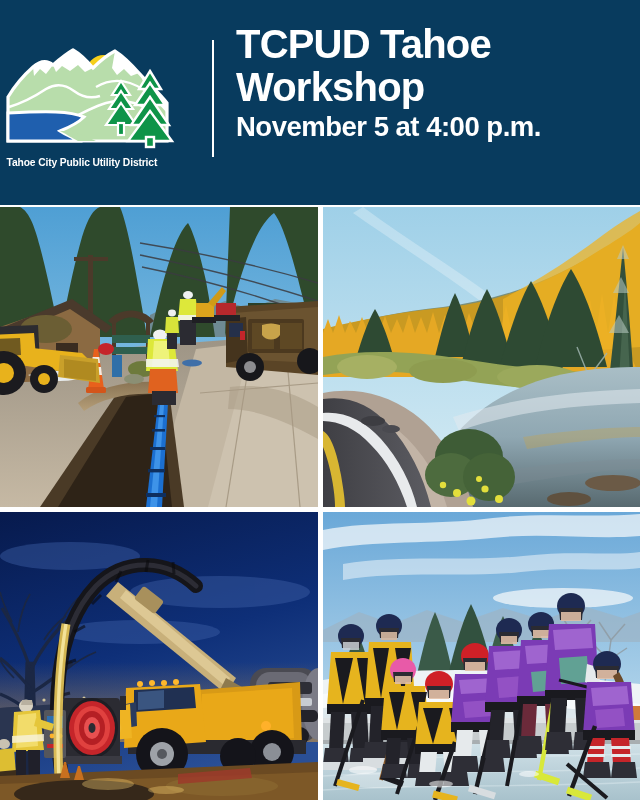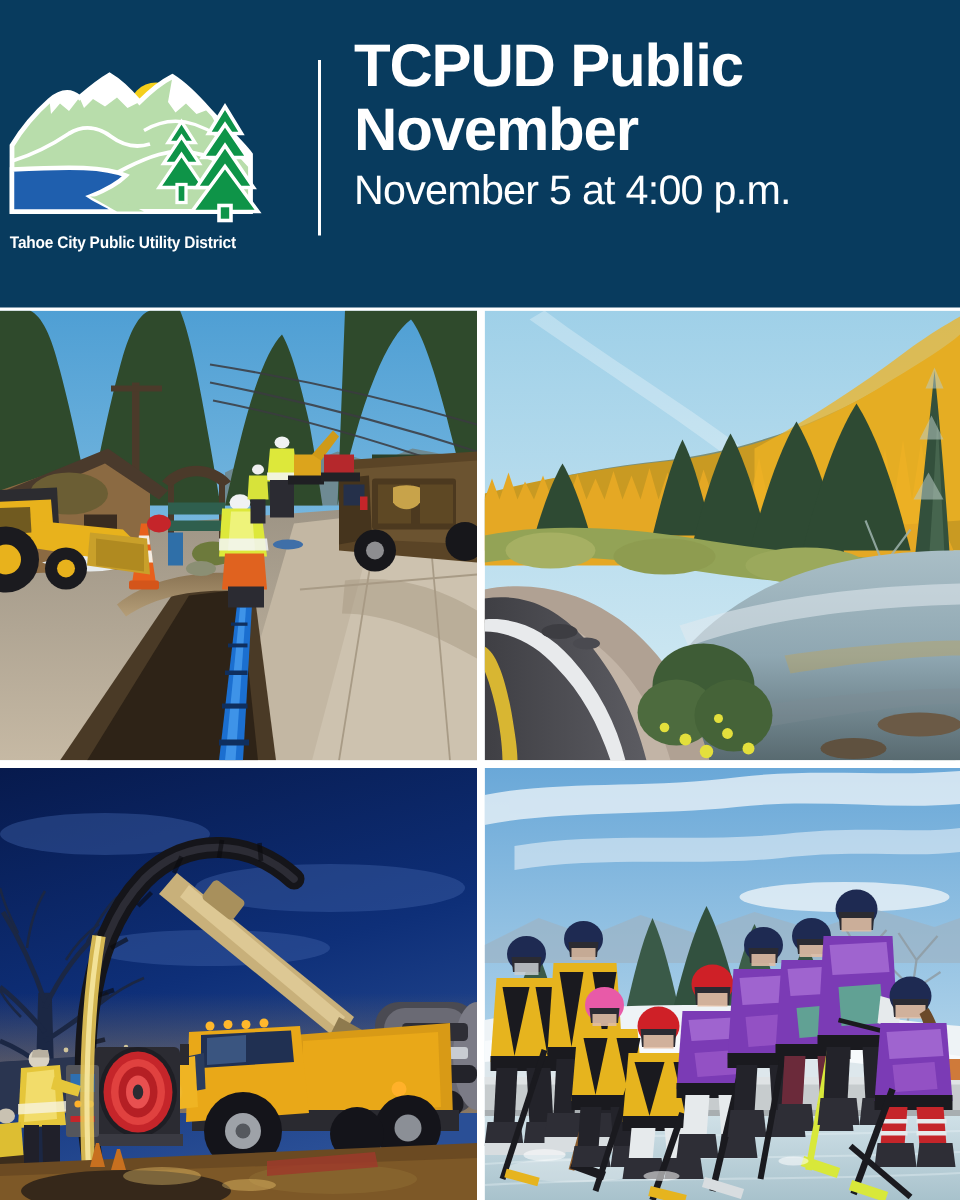--- a/index.html
+++ b/index.html
@@ -35,21 +35,21 @@
   }
   .title-block {
     position:absolute; left:236px; top:23px; width:400px;
     color:#ffffff;
   }
   .title-line {
     font-size:40px; font-weight:bold; line-height:1.08;
     letter-spacing:-0.8px; white-space:nowrap;
   }
   .subtitle {
-    font-size:27.5px; font-weight:normal; line-height:1.1;
+    font-size:27.5px; font-weight:bold; line-height:1.1;
     letter-spacing:-0.5px; white-space:nowrap; margin-top:3px;
   }
 
   
   .grid {
     position:absolute; left:0; top:207px;
     width:640px; height:593px;
     display:grid;
     grid-template-columns:318px 5px 317px;
     grid-template-rows:300px 5px 288px;
@@ -117,22 +117,22 @@
           <path d="M150 70 L172 100 L128 100 Z"></path>
           <rect x="146" y="96" width="8" height="10"></rect>
         </g>
       </svg>
       <div class="logo-caption">Tahoe City Public Utility District</div>
     </div>
 
     <div class="divider"></div>
 
     <div class="title-block">
-      <div class="title-line">TCPUD Public</div>
-      <div class="title-line">November</div>
+      <div class="title-line">TCPUD Tahoe</div>
+      <div class="title-line">Workshop</div>
       <div class="subtitle">November 5 at 4:00 p.m.</div>
     </div>
   </div>
 
   <div class="grid">
 
     <div class="cell c-tl">
       <svg viewBox="0 0 318 300" preserveAspectRatio="none">
         <defs>
           <linearGradient id="tlSky" x1="0" y1="0" x2="0" y2="1">

